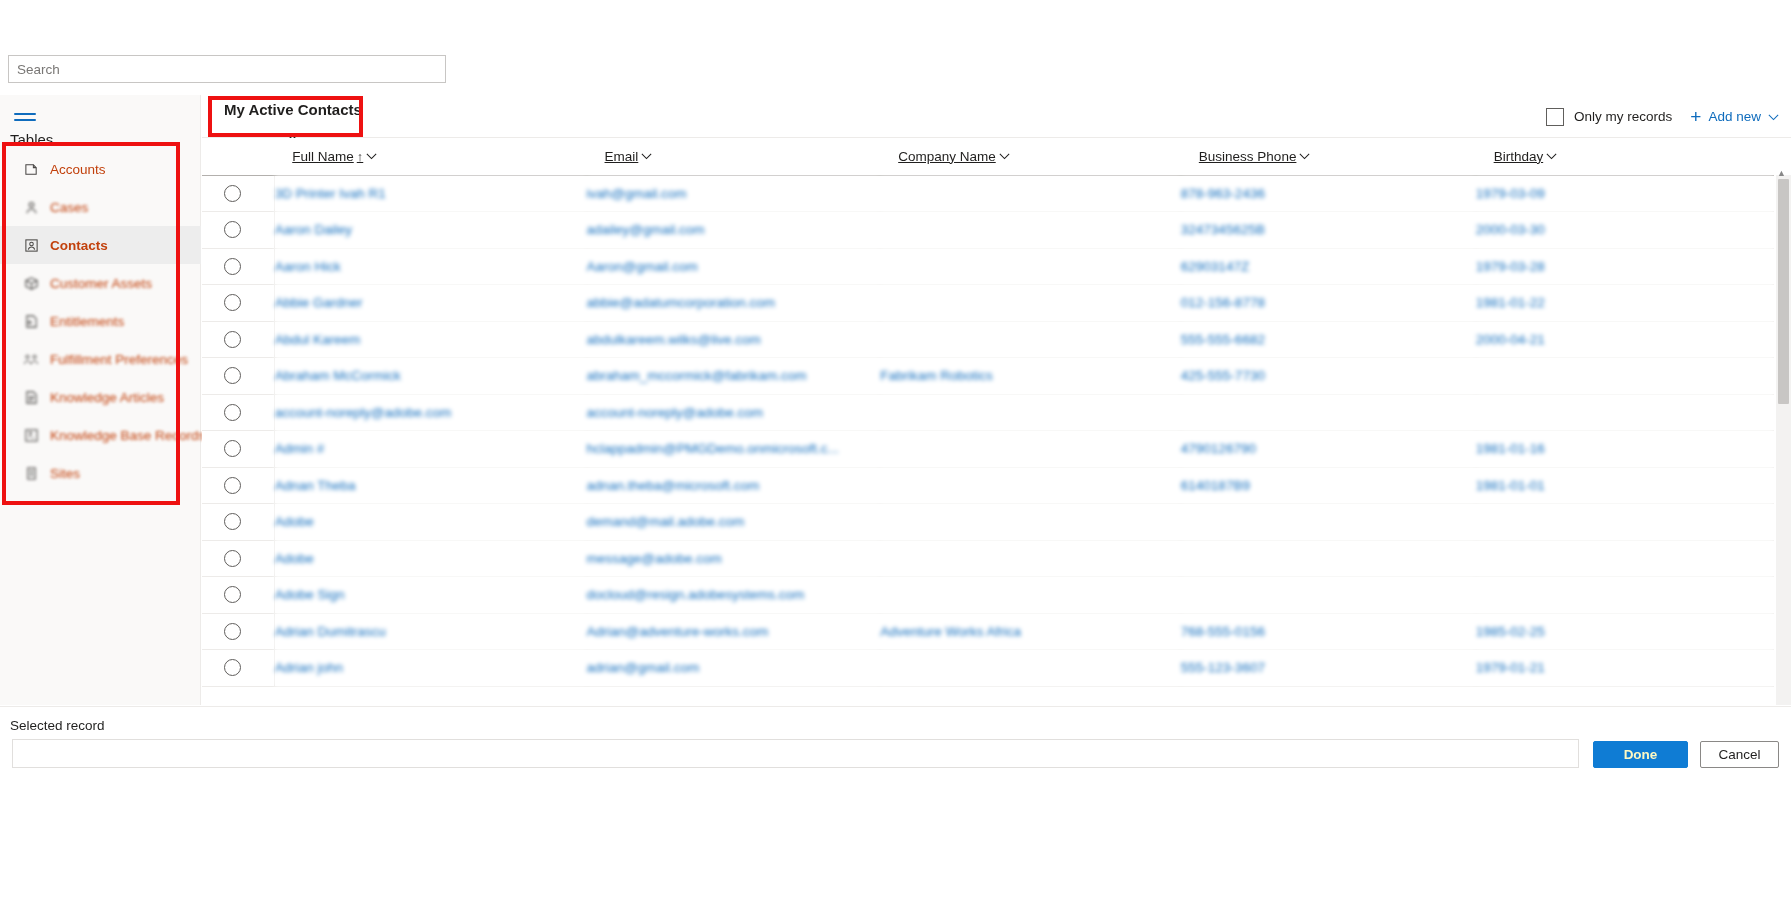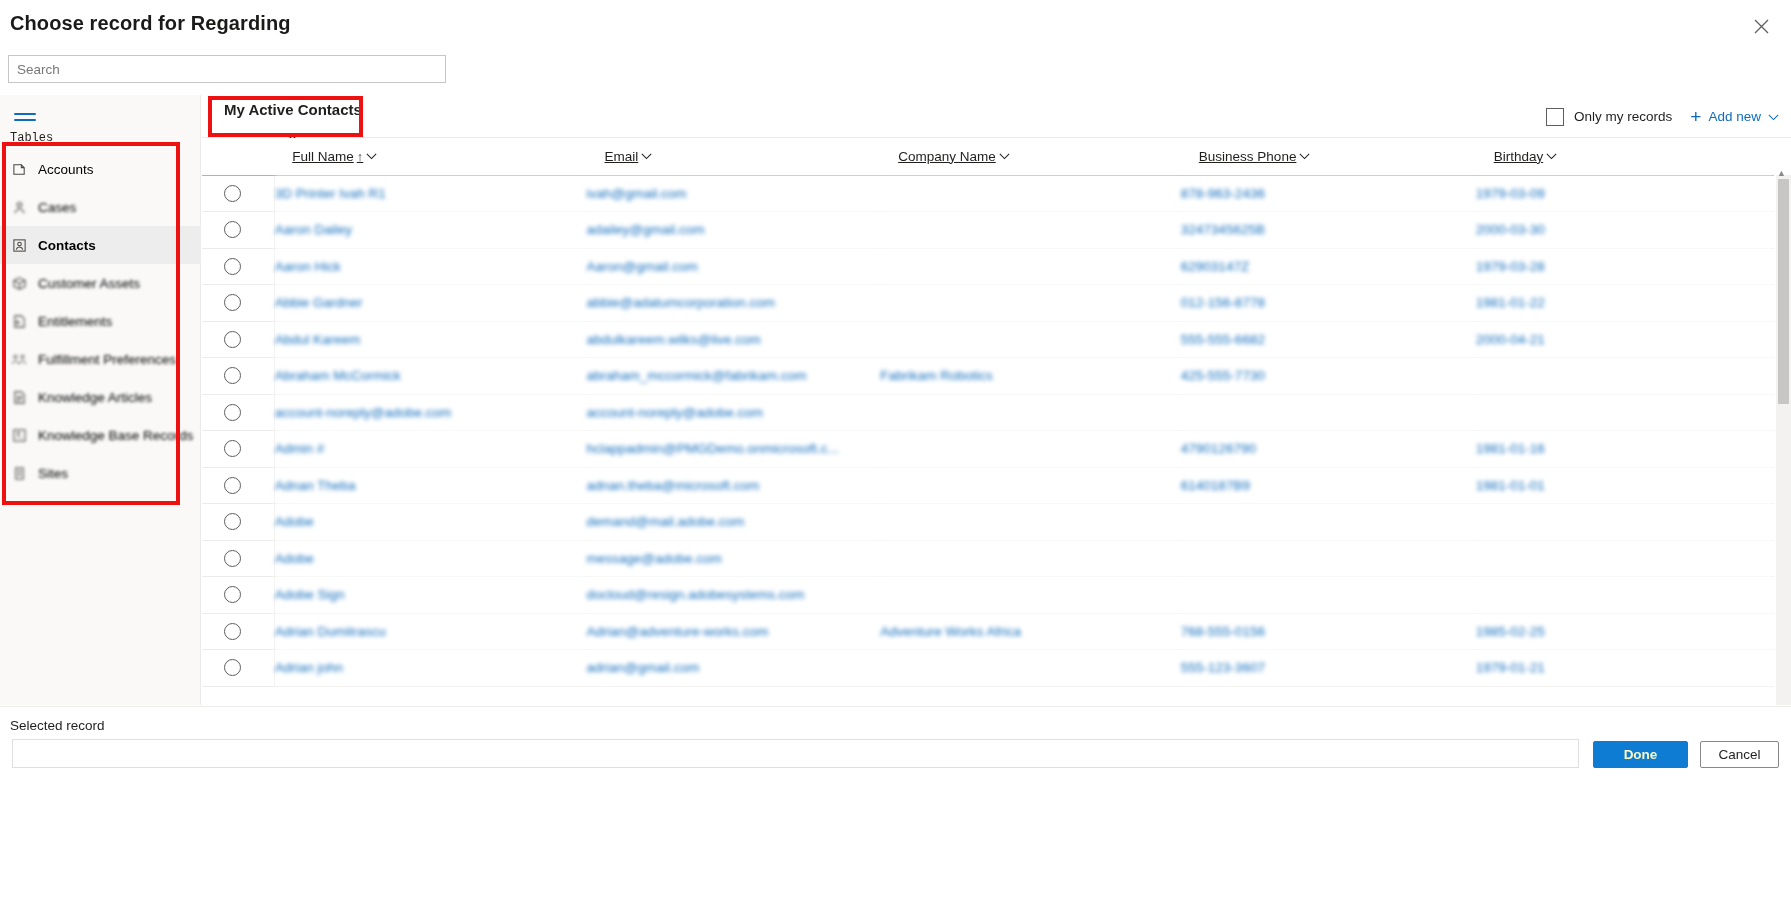--- a/index.html
+++ b/index.html
@@ -62,34 +62,34 @@
     position: absolute; left: 8px; top: 8px;
     width: 34px; height: 28px;
     display: flex; flex-direction: column; justify-content: center;
     gap: 4px; padding: 0 6px; cursor: pointer;
   }
   .hamburger span {
     display: block; height: 2px; background: #0f6cbd; border-radius: 1px;
   }
   .tables-head {
     position: absolute; left: 10px; top: 36px;
-    font-size: 12px; color: #201f1e; font-family: Liberation Mono, monospace;
+    font-size: 15px; color: #201f1e;
   }
   .nav-list {
     position: absolute; left: 0; top: 55px;
     width: 201px;
   }
   .nav-item {
     position: relative;
     height: 38px;
     display: flex; align-items: center;
-    padding-left: 8px;
+    padding-left: 20px;
     cursor: pointer;
     font-size: 13.5px;
-    color: #000000;
+    color: #c2410c;
   }
   .nav-item.blurred { filter: blur(1.7px); }
   .nav-item.selected { background: #ededed; font-weight: bold; }
   .nav-icon {
     width: 22px; height: 20px; margin-right: 8px;
     display: flex; align-items: center; justify-content: center;
     color: #484644; flex: none;
   }
   .nav-label { white-space: nowrap; }
 
@@ -259,28 +259,20 @@
     left: 1700px; width: 79px;
     background: #ffffff; color: #201f1e;
     border: 1px solid #8a8886;
   }
 </style>
 </head>
 <body>
 
 <div id="app">
 
-  <div class="dlg-header">
-    <div class="dlg-title">Choose record for Regarding</div>
-    <div class="close-btn">
-      <svg width="15" height="15" viewBox="0 0 15 15" aria-hidden="true">
-        <path d="M1 1 L14 14 M14 1 L1 14" stroke="#605e5c" stroke-width="1.3" fill="none"></path>
-      </svg>
-    </div>
-  </div>
 
   <div class="search-wrap">
     <input class="search-input" type="text" placeholder="Search" style="">
   </div>
 
   <div class="left-panel">
     <div class="hamburger">
       <span></span>
         <span></span>
     </div>

